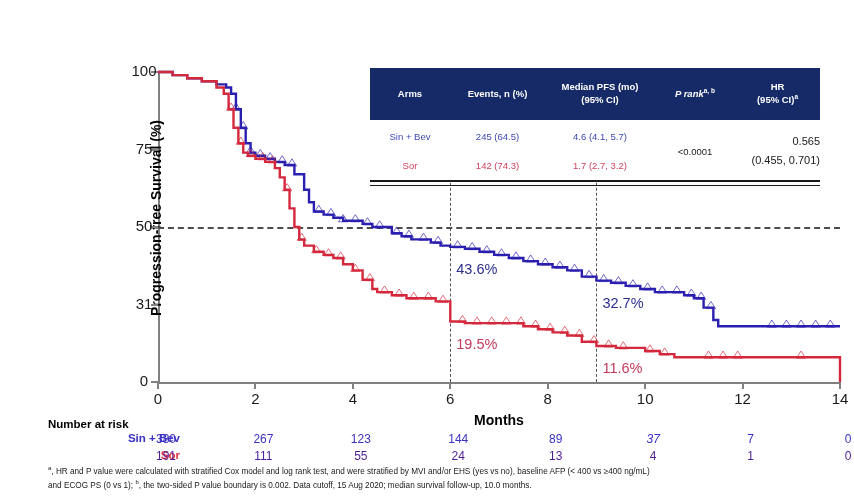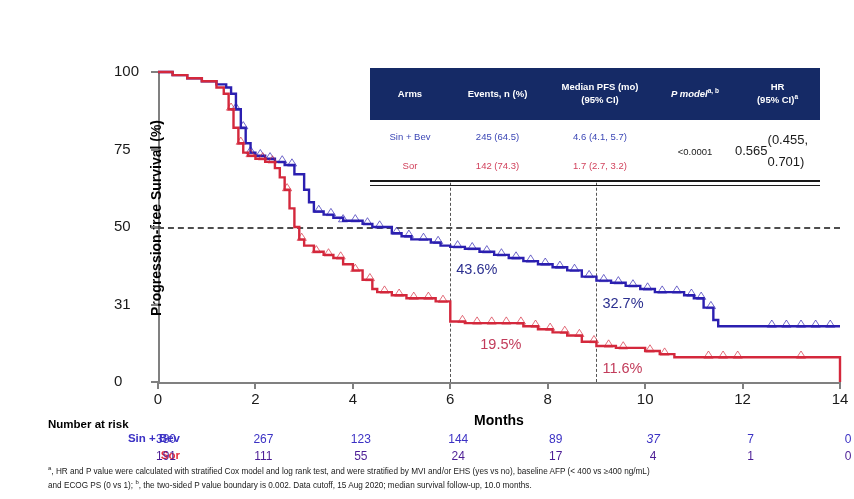--- a/index.html
+++ b/index.html
@@ -23,21 +23,21 @@
 
   
   .plot{
     position:absolute;
     left:158px;top:72px;width:682px;height:310px;
   }
   .axis-y-line{position:absolute;left:0;top:0;width:2px;height:310px;background:#808080;}
   .axis-x-line{position:absolute;left:0;top:310px;width:682px;height:2px;background:#808080;}
   .ytick{position:absolute;left:-7px;width:7px;height:2px;background:#808080;}
   .ytick-label{
-    position:absolute;right:666px;width:60px;text-align:left;
+    position:absolute;right:666px;width:60px;text-align:center;
     font-size:15px;color:#1a1a1a;
   }
   .xtick{position:absolute;top:310px;width:2px;height:7px;background:#808080;}
   .xtick-label{
     position:absolute;top:318px;width:40px;margin-left:-20px;text-align:center;
     font-size:15px;color:#1a1a1a;
   }
   .ylab{
     position:absolute;left:-132px;top:138px;
     width:260px;text-align:center;
@@ -81,22 +81,22 @@
   .rt-row .c{font-size:9.5px;text-align:center;line-height:1.2;}
   .c1{width:80px;}
   .c2{width:95px;}
   .c3{width:110px;}
   .c4{width:80px;}
   .c5{width:85px;}
   .row-blue .c{color:#3b46b5;}
   .row-red .c{color:#d1415c;}
   .merged{
     position:absolute;right:0;top:0;height:58px;width:85px;
-    display:flex;flex-direction:row;align-items:center;justify-content:center;
-    font-size:13px;color:#1a1a1a;line-height:1.7;
+    display:flex;flex-direction:column;align-items:flex-end;justify-content:center;
+    font-size:11px;color:#1a1a1a;line-height:1.7;
   }
   .merged-p{
     position:absolute;right:85px;top:0;height:58px;width:80px;
     display:flex;align-items:center;justify-content:center;
     font-size:9.5px;color:#1a1a1a;text-align:right;
   }
   .rt-foot{
     margin-top:0;border-top:2px solid #1a1a1a;
     height:3px;border-bottom:1px solid #1a1a1a;
   }
@@ -258,40 +258,40 @@
           <polygon points="506.62857142857143,275.90000000000003 502.0285714285714,283.1 511.22857142857146,283.1" fill="none" stroke="#d4283c" stroke-width="0.9" opacity="0.75"></polygon>
           <polygon points="550.4714285714285,279 545.8714285714285,286.2 555.0714285714286,286.2" fill="none" stroke="#d4283c" stroke-width="0.9" opacity="0.75"></polygon>
           <polygon points="565.0857142857143,279 560.4857142857143,286.2 569.6857142857143,286.2" fill="none" stroke="#d4283c" stroke-width="0.9" opacity="0.75"></polygon>
           <polygon points="579.6999999999999,279 575.0999999999999,286.2 584.3,286.2" fill="none" stroke="#d4283c" stroke-width="0.9" opacity="0.75"></polygon>
           <polygon points="643.0285714285715,279 638.4285714285714,286.2 647.6285714285715,286.2" fill="none" stroke="#d4283c" stroke-width="0.9" opacity="0.75"></polygon>
         </g>
       </svg>
 
     <div id="annotations">
         <div class="ann blue" style="left: 298.286px; top: 188.84px;">43.6%</div>
-        <div class="ann red" style="left: 298.286px; top: 263.55px; margin-left: 24px;">19.5%</div>
+        <div class="ann red" style="left: 298.286px; top: 263.55px;">19.5%</div>
         <div class="ann blue" style="left: 444.429px; top: 222.63px;">32.7%</div>
         <div class="ann red" style="left: 444.429px; top: 288.04px;">11.6%</div>
       </div>
   </div>
 
   <div class="rtable">
     <div class="rt-head">
       <div class="c c1">
         <div>Arms</div>
       </div>
       <div class="c c2">
         <div>Events, n (%)</div>
       </div>
       <div class="c c3">
         <div>Median PFS (mo)</div>
         <div>(95% CI)</div>
       </div>
       <div class="c c4">
-        <div><i>P model</i><span class="supsmall">a, b</span></div>
+        <div><i>P rank</i><span class="supsmall">a, b</span></div>
       </div>
       <div class="c c5">
         <div>HR</div>
         <div><span>(95% CI)</span><span class="supsmall">a</span></div>
       </div>
     </div>
 
     <div class="rt-body">
       <div class="rt-row row-blue">
         <div class="c c1">Sin + Bev</div>
@@ -327,21 +327,21 @@
         <div class="nar-val blue" style="left: 458.286px; top: 14px;">144</div>
         <div class="nar-val blue" style="left: 555.714px; top: 14px;">89</div>
         <div class="nar-val blue" style="left: 653.143px; top: 14px; font-style: italic;">37</div>
         <div class="nar-val blue" style="left: 750.571px; top: 14px;">7</div>
         <div class="nar-val blue" style="left: 848px; top: 14px;">0</div>
         <div class="nar-rowlabel red" style="top: 31px;">Sor</div>
         <div class="nar-val red" style="left: 166px; top: 31px;">191</div>
         <div class="nar-val red" style="left: 263.429px; top: 31px;">111</div>
         <div class="nar-val red" style="left: 360.857px; top: 31px;">55</div>
         <div class="nar-val red" style="left: 458.286px; top: 31px;">24</div>
-        <div class="nar-val red" style="left: 555.714px; top: 31px;">17</div>
+        <div class="nar-val red" style="left: 555.714px; top: 31px;">13</div>
         <div class="nar-val red" style="left: 653.143px; top: 31px;">4</div>
         <div class="nar-val red" style="left: 750.571px; top: 31px;">1</div>
         <div class="nar-val red" style="left: 848px; top: 31px;">0</div>
       </div>
   </div>
 
   <div class="foot">
     <div><sup>a</sup><span>, HR and P value were calculated with stratified Cox model and log rank test, and were stratified by MVI and/or EHS (yes vs no), baseline AFP (&lt; 400 vs ≥400 ng/mL)</span></div>
     <div><span>and ECOG PS (0 vs 1); </span><sup>b</sup><span>, the two-sided P value boundary is 0.002. Data cutoff, 15 Aug 2020; median survival follow-up, 10.0 months.</span></div>
   </div>

